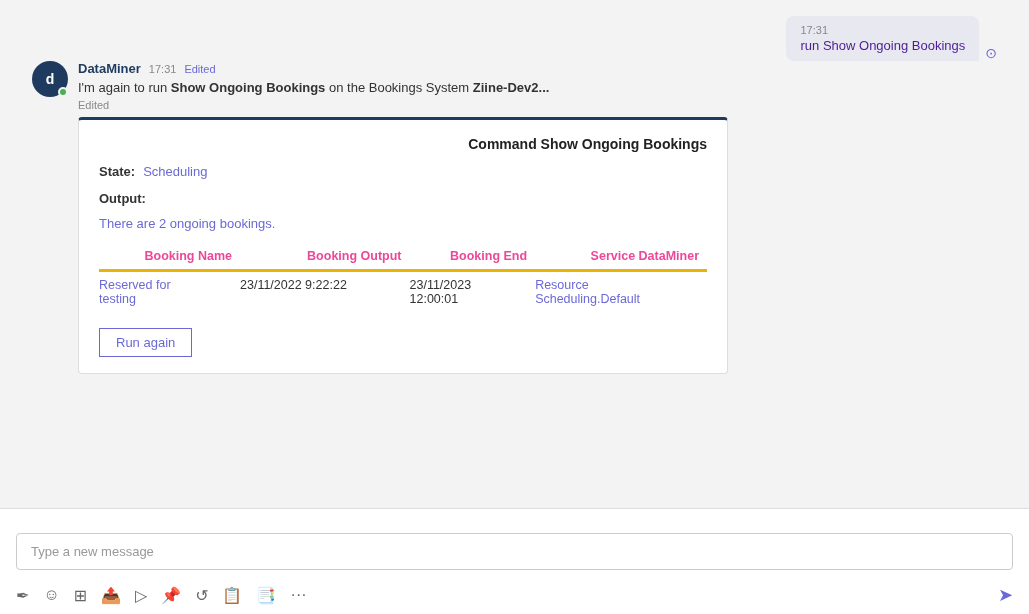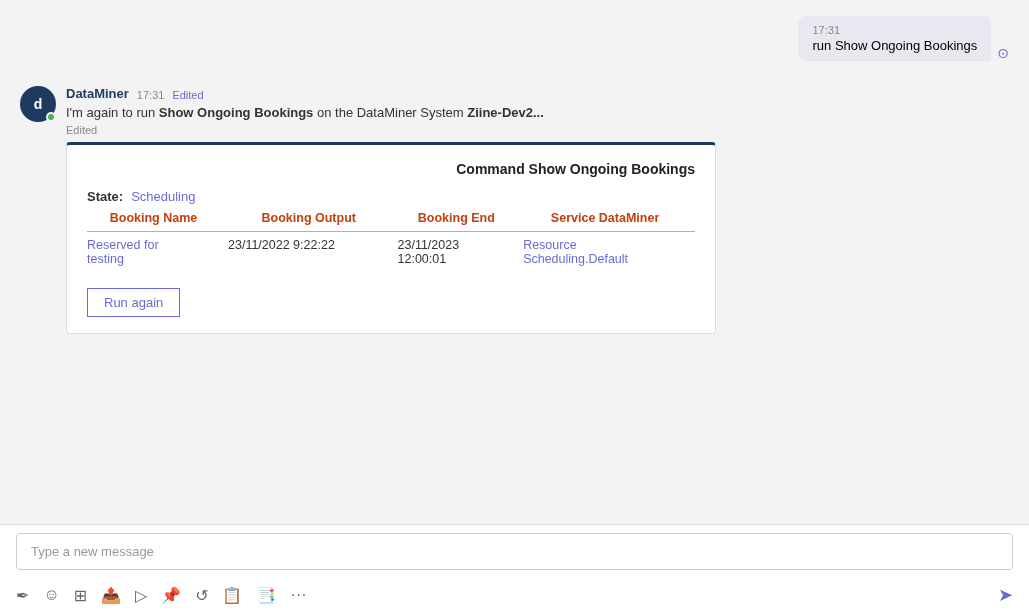--- a/index.html
+++ b/index.html
@@ -9,24 +9,24 @@
       width: 1029px;
       height: 614px;
       overflow: hidden;
       display: flex;
       flex-direction: column;
     }
 
     .chat-area {
       flex: 1;
       overflow-y: auto;
-      padding: 16px 20px;
+      padding: 16px 32px;
       display: flex;
       flex-direction: column;
-      gap: 25px;
+      gap: 0;
     }
 
     
     .user-bubble-container {
       display: flex;
       justify-content: flex-end;
       align-items: flex-end;
       gap: 6px;
     }
 
@@ -39,21 +39,21 @@
       color: #333;
     }
 
     .user-bubble .time {
       font-size: 11px;
       color: #888;
       margin-bottom: 2px;
     }
 
     .user-bubble .bubble-text {
-      color: #000000;
+      color: #4c1d95;
       font-size: 13px;
     }
 
     .check-icon {
       color: #6b69d6;
       font-size: 14px;
     }
 
     
     .bot-message {
@@ -88,21 +88,21 @@
       right: 0;
       border: 2px solid #f3f3f3;
     }
 
     .bot-content {
       flex: 1;
     }
 
     .bot-meta {
       display: flex;
-      align-items: flex-end;
+      align-items: center;
       gap: 8px;
       margin-bottom: 4px;
     }
 
     .bot-name {
       font-weight: 600;
       font-size: 13px;
       color: #1e3a5f;
     }
 
@@ -149,21 +149,21 @@
       margin-bottom: 12px;
       text-align: right;
     }
 
     .state-row {
       display: flex;
       align-items: center;
       gap: 8px;
       font-size: 13px;
       color: #333;
-      margin-bottom: 1px;
+      margin-bottom: 12px;
     }
 
     .state-label { font-weight: 600; }
     .state-value { color: #6b69d6; }
 
     .output-label {
       font-size: 13px;
       font-weight: 600;
       color: #333;
       margin-bottom: 10px;
@@ -177,25 +177,25 @@
 
     
     .bookings-table {
       width: 100%;
       border-collapse: collapse;
       font-size: 12.5px;
       margin-bottom: 16px;
     }
 
     .bookings-table th {
-      text-align: center;
+      text-align: right;
       font-weight: 700;
-      color: #c2410c;
+      color: #ec4899;
       padding: 6px 8px 6px 0;
-      border-bottom: 1px solid #eab308;
+      border-bottom: 3px solid #eab308;
     }
 
     .bookings-table td {
       padding: 6px 8px 6px 0;
       vertical-align: top;
       color: #333;
     }
 
     .bookings-table td.link-text {
       color: #6b69d6;
@@ -212,21 +212,21 @@
       padding: 6px 16px;
       border-radius: 0;
       font-size: 13px;
       cursor: pointer;
     }
 
     
     .input-area {
       border-top: 1px solid #ddd;
       background: white;
-      padding: 8px 16px 0 16px;
+      padding: 24px 16px 0 16px;
     }
 
     .message-input-box {
       border: 1px solid #ccc;
       border-radius: 4px;
       padding: 10px 14px;
       font-size: 13px;
       color: #999;
       background: white;
       width: 100%;
@@ -274,30 +274,32 @@
       d
       <span class="status-dot"></span>
     </div>
     <div class="bot-content">
       <div class="bot-meta">
         <span class="bot-name">DataMiner</span>
         <span class="bot-time">17:31</span>
         <span class="edited-label">Edited</span>
       </div>
       <div class="bot-intro">
-        <span>I'm again to run </span><strong>Show Ongoing Bookings</strong><span> on the DataMiner System </span><strong>Ziine-Dev2...</strong>
+        <span>I'm again to run </span><strong>Show Ongoing Bookings</strong><span> on the Bookings System </span><strong>Ziine-Dev2...</strong>
       </div>
       <div class="edited-small">Edited</div>
 
       <div class="card">
         <div class="card-title">Command Show Ongoing Bookings</div>
         <div class="state-row">
           <span class="state-label">State:</span>
           <span class="state-value">Scheduling</span>
         </div>
+        <div class="output-label">Output:</div>
+        <div class="summary-text">There are 2 ongoing bookings.</div>
 
         <table class="bookings-table">
           <thead>
             <tr>
               <th>Booking Name</th>
               <th>Booking Output</th>
               <th>Booking End</th>
               <th>Service DataMiner</th>
             </tr>
           </thead>

